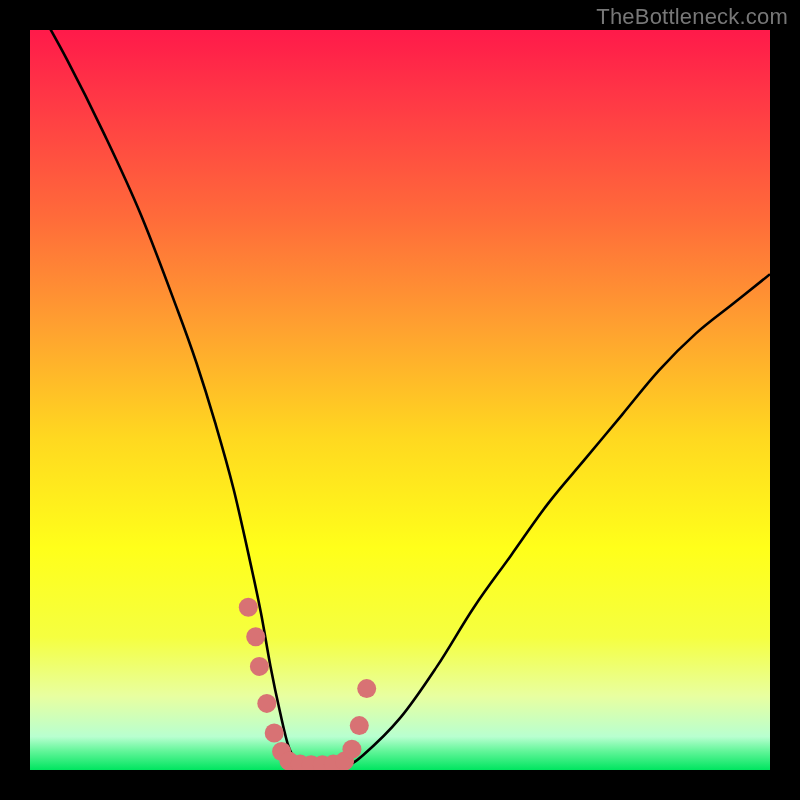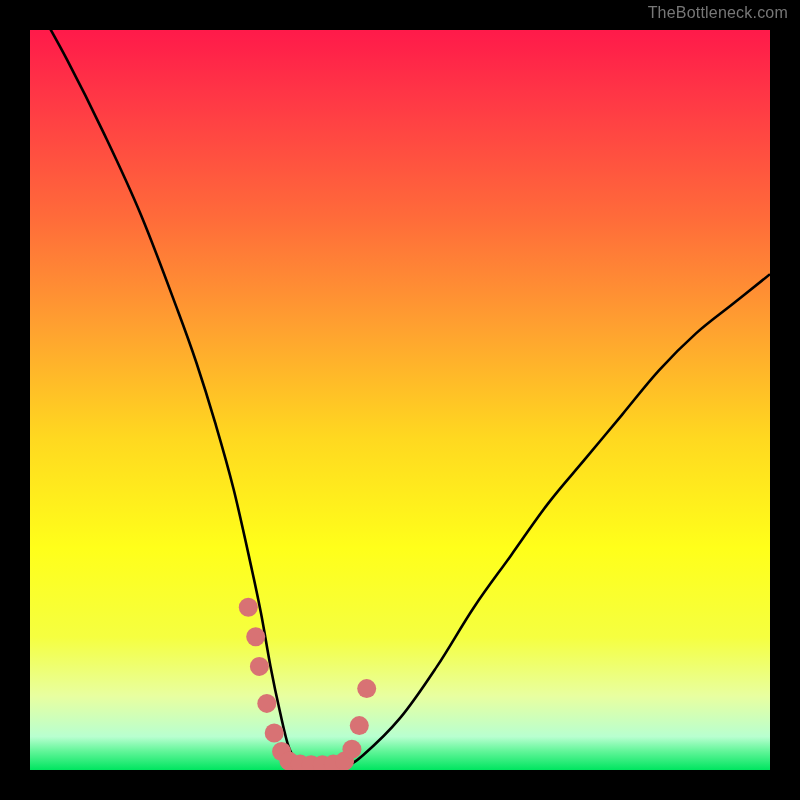--- a/index.html
+++ b/index.html
@@ -14,21 +14,21 @@
   .stage {
     position: relative;
     width: 800px;
     height: 800px;
   }
   .attribution {
     position: absolute;
     top: 4px;
     right: 12px;
     color: #777;
-    font-size: 16px;
+    font-size: 22px;
     font-weight: 500;
     letter-spacing: 0.2px;
     z-index: 5;
   }
   svg {
     position: absolute;
     top: 0;
     left: 0;
   }
 </style>

